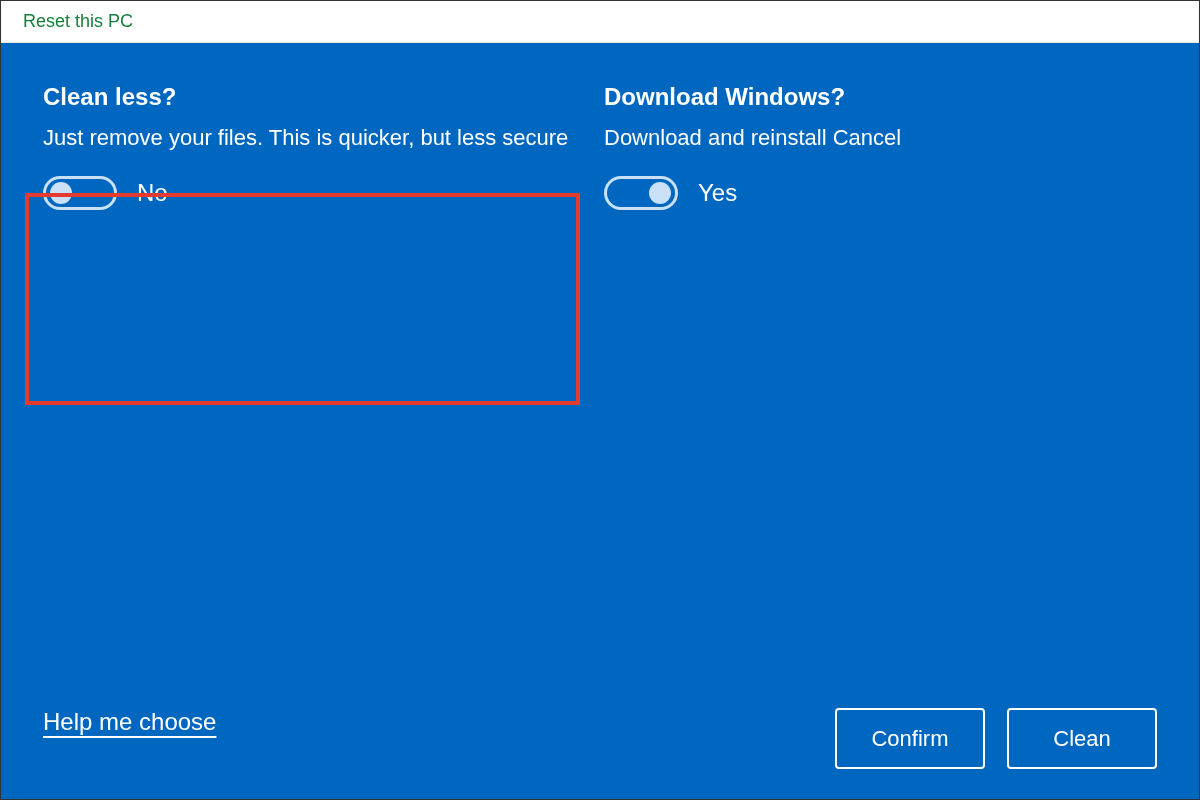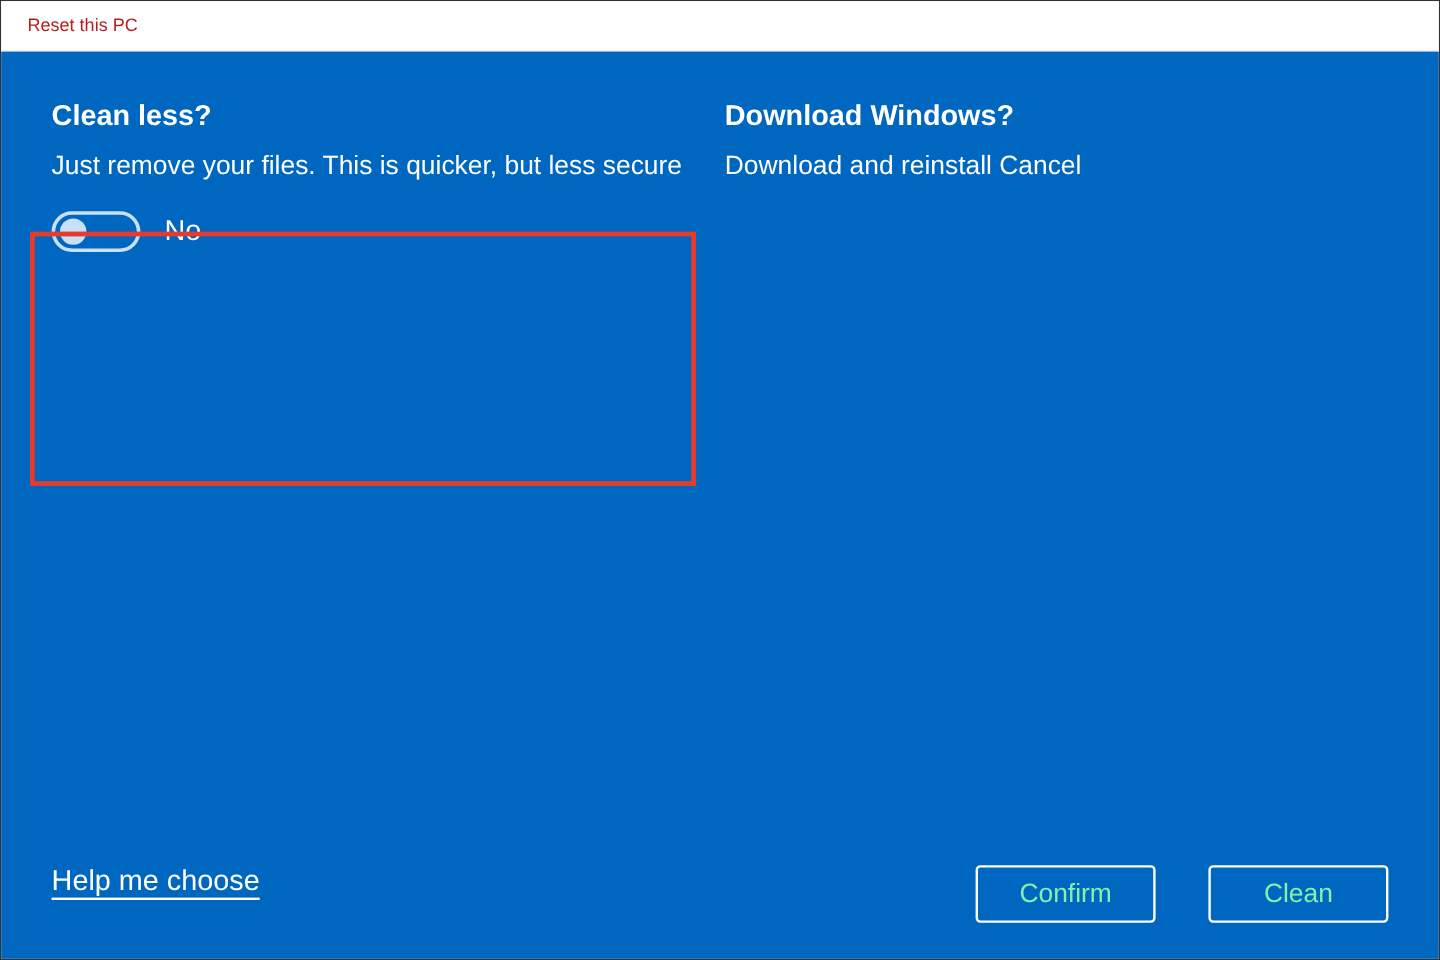--- a/index.html
+++ b/index.html
@@ -20,22 +20,22 @@
       border: 1px solid #333;
       display: flex;
       flex-direction: column;
     }
     .titlebar {
       height: 42px;
       background: #ffffff;
       display: flex;
       align-items: center;
       padding: 0 22px;
-      color: #b91c1c;
-      font-size: 15px;
+      color: #15803d;
+      font-size: 18px;
       border-bottom: 1px solid #e8e8e8;
     }
     .content {
       flex: 1;
       background: #0067c0;
       color: #ffffff;
       padding: 40px 42px 30px 42px;
       display: flex;
       flex-direction: column;
       position: relative;
@@ -123,30 +123,29 @@
       text-underline-offset: 6px;
       cursor: pointer;
       font-weight: 400;
     }
     .buttons {
       display: flex;
       gap: 22px;
     }
     .btn {
       min-width: 150px;
-      height: 48px;
+      height: 61px;
       border: 2px solid #ffffff;
       background: transparent;
-      color: #86efac;
+      color: #ffffff;
       font-size: 22px;
       font-family: inherit;
       border-radius: 4px;
       cursor: pointer;
       padding: 0 24px;
-      margin-left: 22px;
     }
   </style>
 </head>
 <body>
 
 <div class="window">
   <div class="titlebar">
     <span>Reset this PC</span>
   </div>
   <div class="content">
@@ -160,20 +159,26 @@
           <div class="toggle off">
             <div class="toggle-knob"></div>
           </div>
           <span class="toggle-label">No</span>
         </div>
       </div>
 
       <div class="option-col">
         <div class="option-heading">Download Windows?</div>
         <div class="option-desc">Download and reinstall Cancel</div>
+        <div class="toggle-row">
+          <div class="toggle on">
+            <div class="toggle-knob"></div>
+          </div>
+          <span class="toggle-label">Yes</span>
+        </div>
       </div>
 
     </div>
 
     <div class="highlight-box"></div>
 
     <div class="footer">
       <a class="help-link">Help me choose</a>
       <div class="buttons">
         <button class="btn">Confirm</button>

